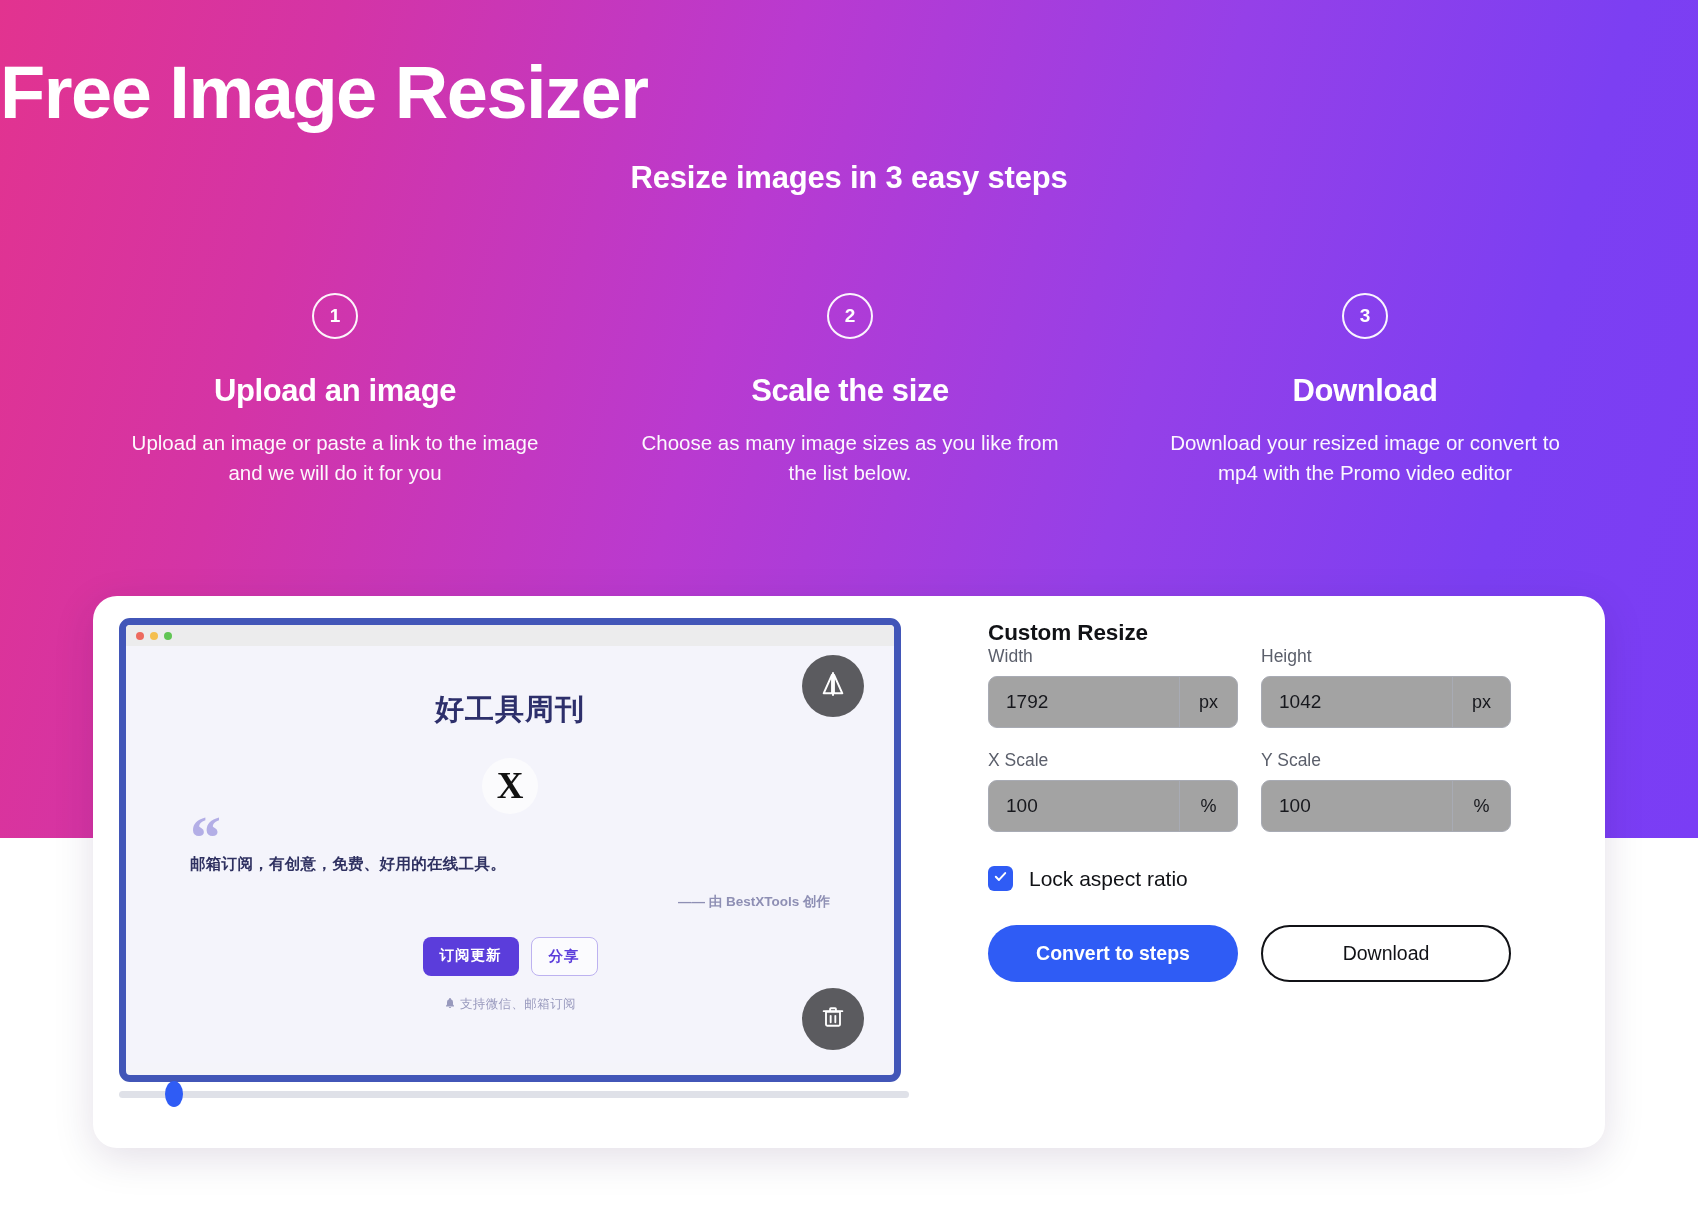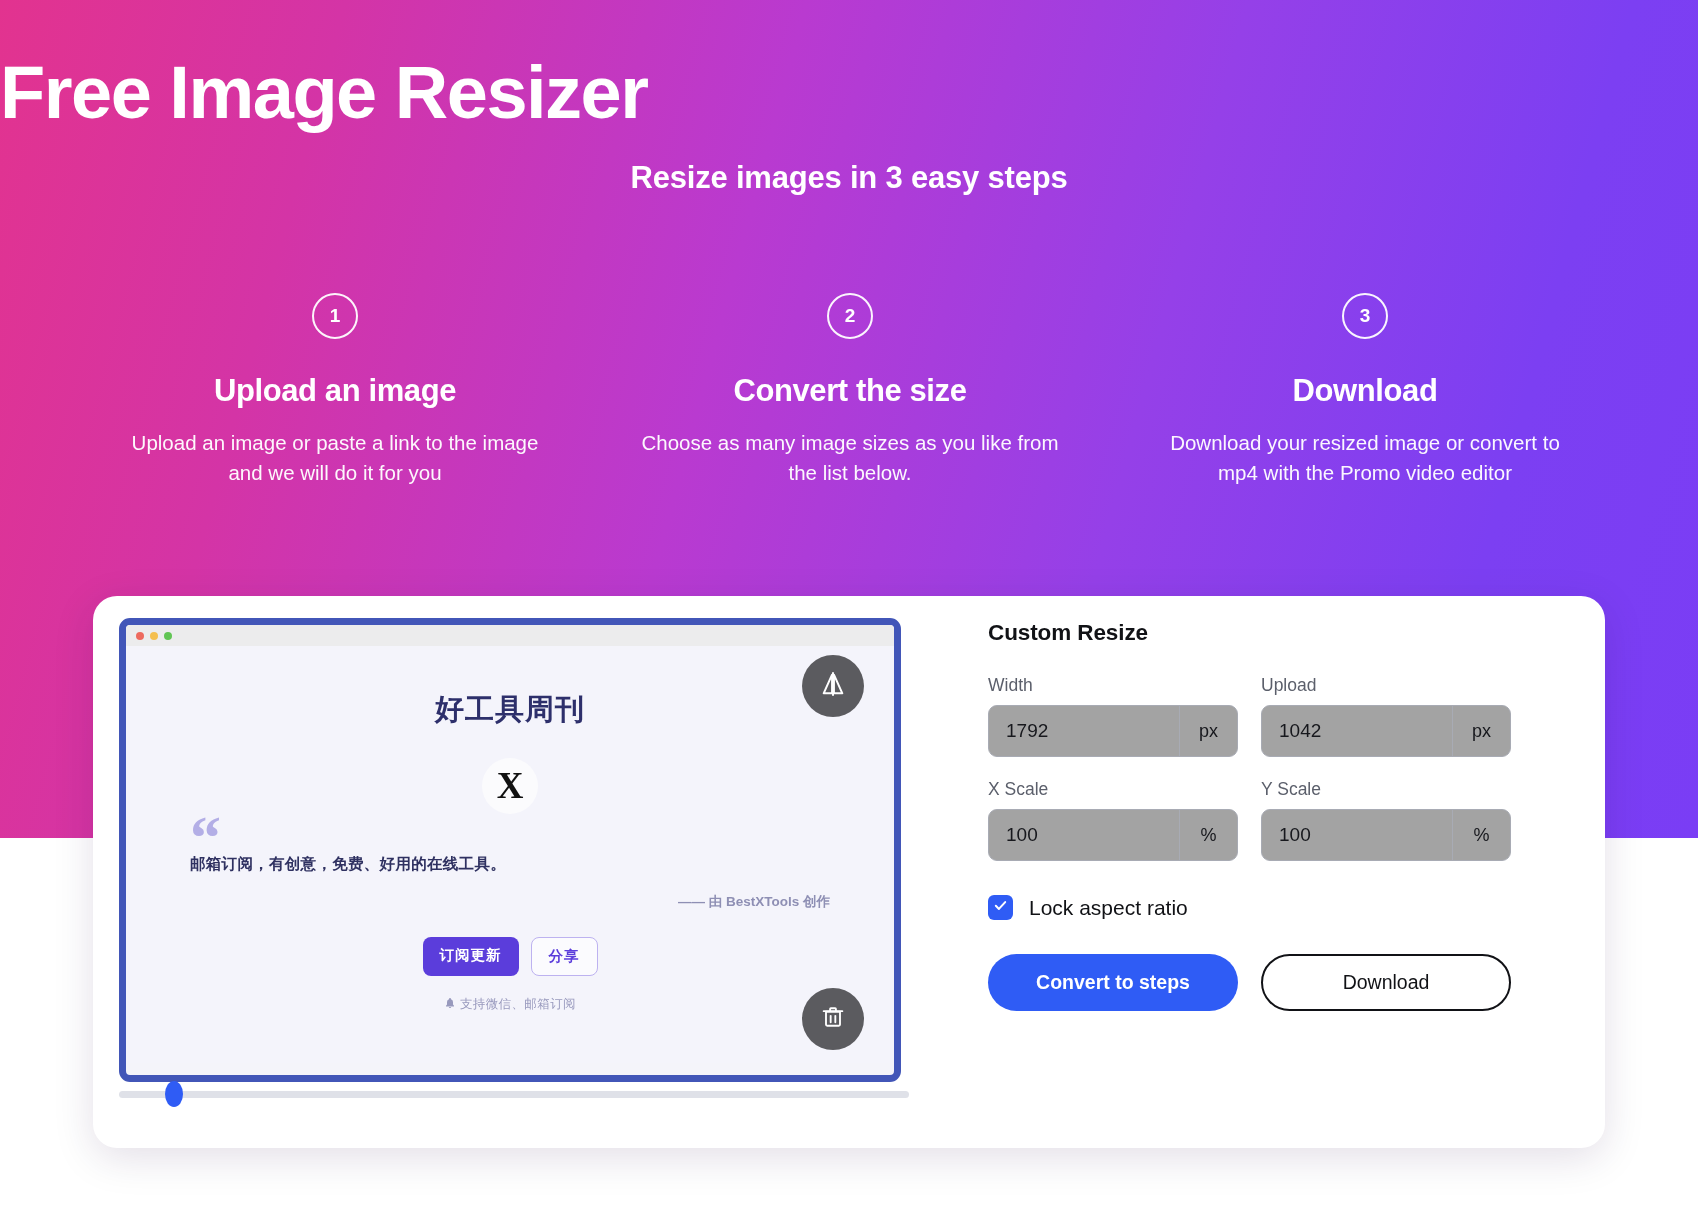--- a/index.html
+++ b/index.html
@@ -231,21 +231,20 @@
 
   
   .controls-col {
     flex: 1;
     padding: 24px 60px 0 50px;
   }
   .controls-title {
     font-size: 22.5px;
     font-weight: 600;
     color: #111216;
-    margin-bottom: 29px;
     letter-spacing: -0.1px;
   }
   .field-grid {
     display: grid;
     grid-template-columns: 250px 250px;
     column-gap: 23px;
     row-gap: 22px;
   }
   .field-label {
     font-size: 17.5px;
@@ -340,21 +339,21 @@
 <div class="steps">
 
   <div class="step">
     <div class="step-badge">1</div>
     <div class="step-title">Upload an image</div>
     <div class="step-desc">Upload an image or paste a link to the image and we will do it for you</div>
   </div>
 
   <div class="step">
     <div class="step-badge">2</div>
-    <div class="step-title">Convert the size</div>
+    <div class="step-title">Scale the size</div>
     <div class="step-desc">Choose as many image sizes as you like from the list below.</div>
   </div>
 
   <div class="step">
     <div class="step-badge">3</div>
     <div class="step-title">Download</div>
     <div class="step-desc">Download your resized image or convert to mp4 with the Promo video editor</div>
   </div>
 
 </div>
@@ -429,21 +428,21 @@
 
       <div>
         <div class="field-label">Width</div>
         <div class="input-group">
           <div class="input-value">1792</div>
           <div class="input-unit">px</div>
         </div>
       </div>
 
       <div>
-        <div class="field-label">Upload</div>
+        <div class="field-label">Height</div>
         <div class="input-group">
           <div class="input-value">1042</div>
           <div class="input-unit">px</div>
         </div>
       </div>
 
       <div>
         <div class="field-label">X Scale</div>
         <div class="input-group">
           <div class="input-value">100</div>

